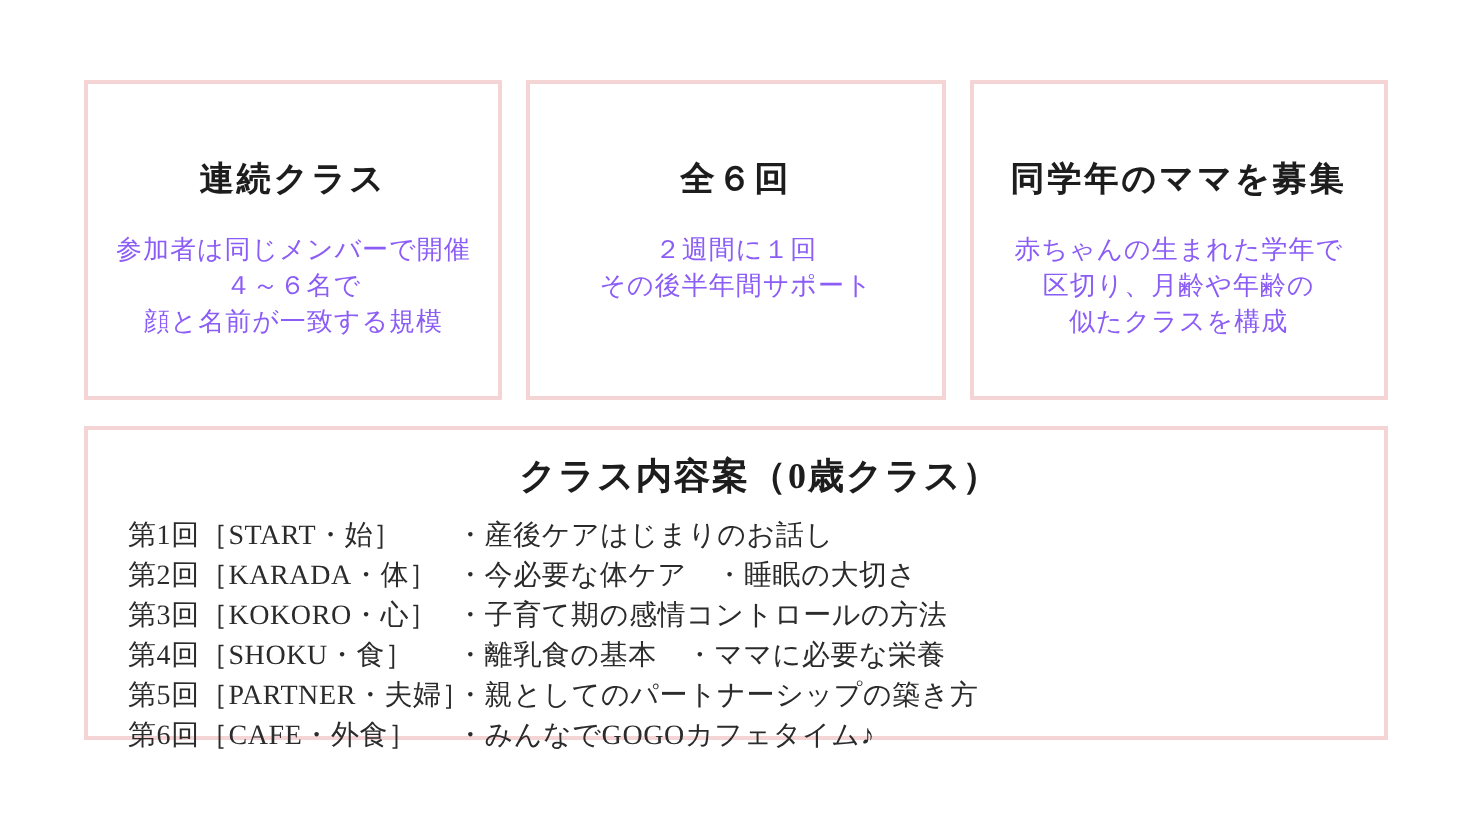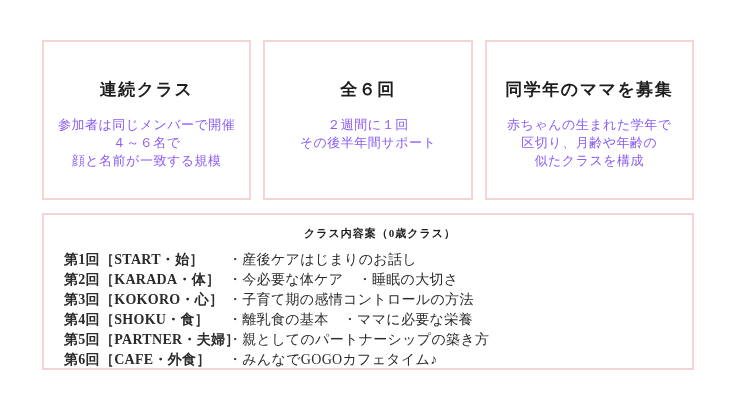--- a/index.html
+++ b/index.html
@@ -45,41 +45,40 @@
   .plan-box {
     position: absolute;
     left: 42px; top: 213px;
     width: 652px; height: 157px;
     border: 2px solid #f5d4d6;
     background: #ffffff;
   }
   .plan-title {
     text-align: center;
     margin-top: 11px;
-    font-size: 11px;
+    font-size: 18px;
     font-weight: bold;
     letter-spacing: 1px;
     color: #1d1d1d;
     padding-left: 24px;
   }
   .plan-rows {
     margin: 9px 0 0 20px;
     font-size: 14px;
     color: #2b2b2b;
   }
   .plan-row {
     display: flex;
     line-height: 20px;
     white-space: nowrap;
   }
   .row-label {
     width: 164px;
     flex: 0 0 auto;
     letter-spacing: 0.3px;
-    font-weight: bold;
   }
   .row-desc {
     letter-spacing: 0.3px;
   }
 </style>
 </head>
 <body>
 
 <div class="page">
 

